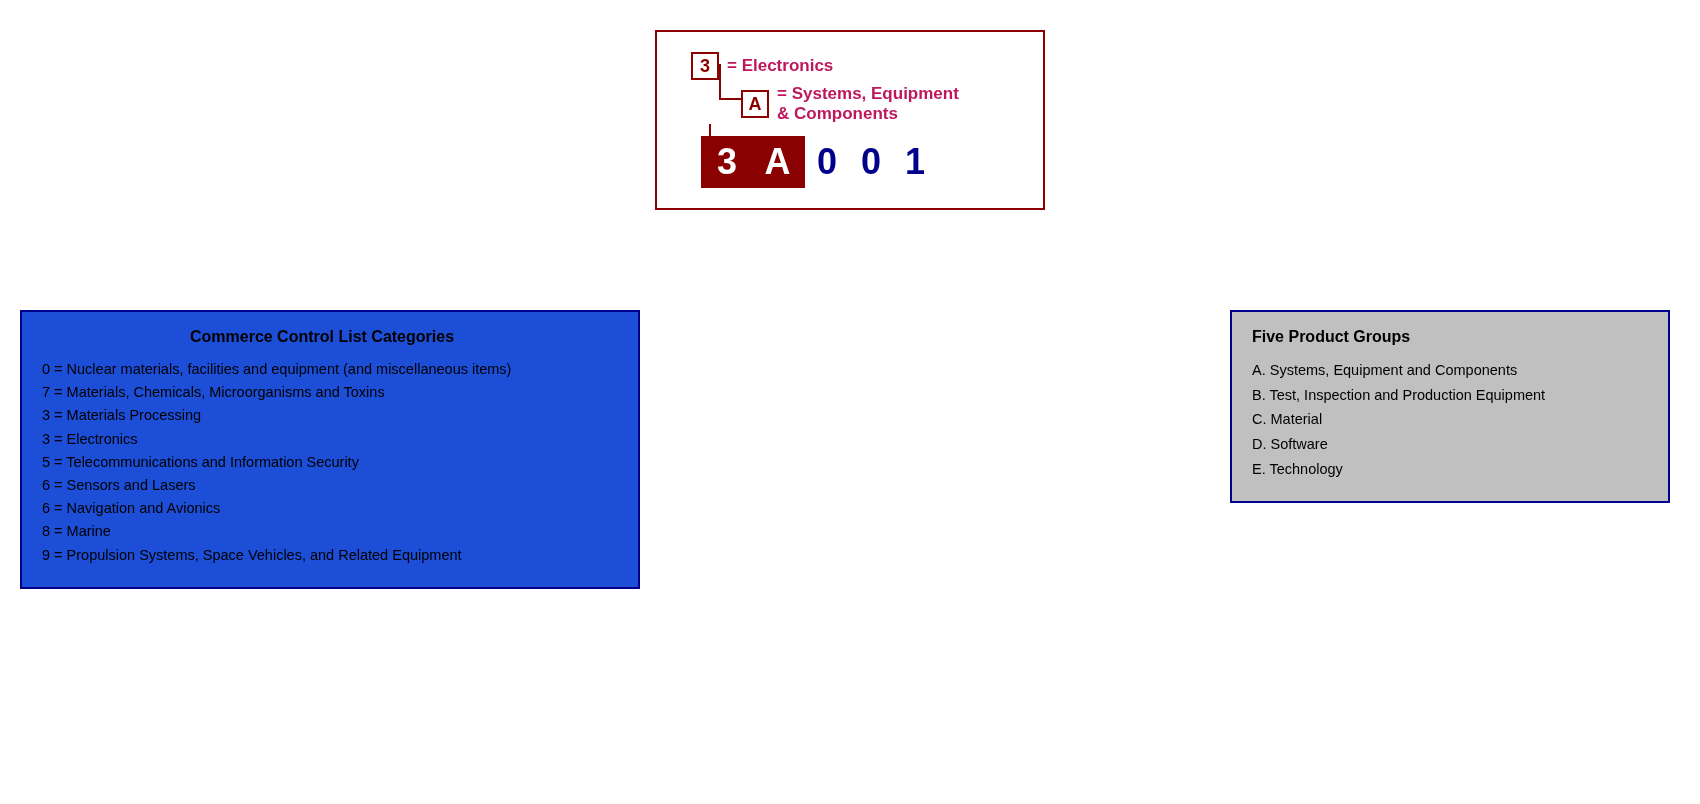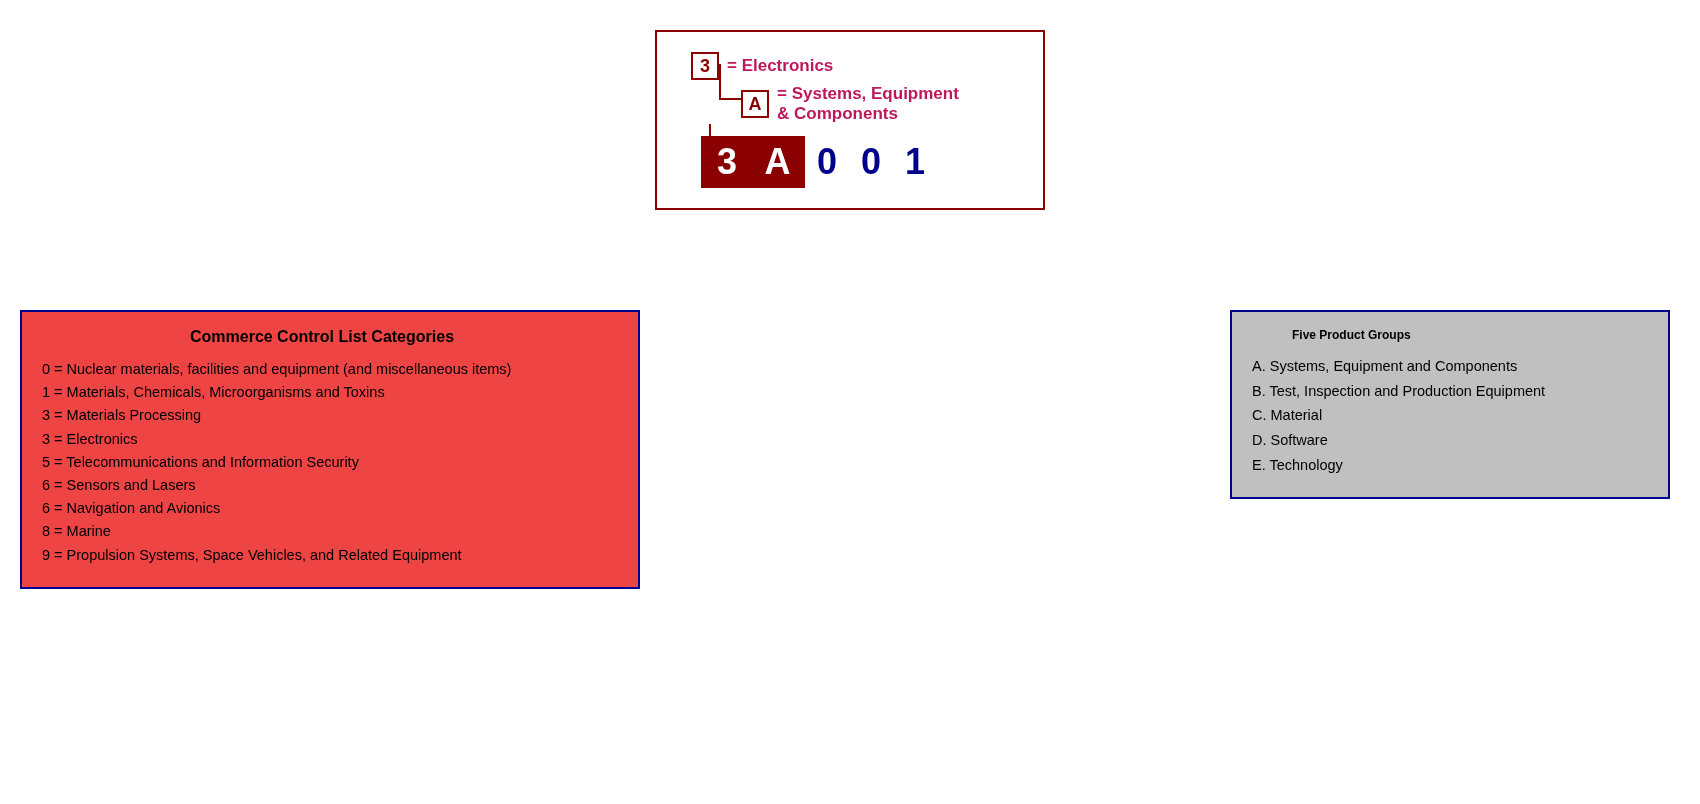--- a/index.html
+++ b/index.html
@@ -137,21 +137,21 @@
       justify-content: center;
     }
 
     
     .ccl-box {
       position: absolute;
       top: 310px;
       left: 20px;
       width: 620px;
       border: 2px solid #00008B;
-      background: #ef4444;
+      background: #1d4ed8;
       padding: 16px 36px 20px 20px;
     }
 
     .ccl-title {
       color: #000000;
       font-size: 16px;
       font-weight: bold;
       text-align: center;
       margin-bottom: 12px;
     }
@@ -168,24 +168,23 @@
       top: 310px;
       left: 1230px;
       width: 440px;
       border: 2px solid #00008B;
       background: #c0c0c0;
       padding: 16px 20px 20px 20px;
     }
 
     .fpg-title {
       color: #000000;
-      font-size: 12px;
+      font-size: 16px;
       font-weight: bold;
       margin-bottom: 12px;
-      margin-left: 40px;
     }
 
     .fpg-item {
       color: #000000;
       font-size: 14.5px;
       line-height: 1.7;
     }
   </style>
 </head>
 <body>
@@ -218,21 +217,21 @@
       <div class="big-code-plain">0</div>
       <div class="big-code-plain">1</div>
     </div>
   </div>
 </div>
 
 <div class="ccl-box">
   <div class="ccl-title">Commerce Control List Categories</div>
   <div>
     <div class="ccl-item">0 = Nuclear materials, facilities and equipment (and miscellaneous items)</div>
-    <div class="ccl-item">1 = Materials, Chemicals, Microorganisms and Toxins</div>
+    <div class="ccl-item">7 = Materials, Chemicals, Microorganisms and Toxins</div>
     <div class="ccl-item">3 = Materials Processing</div>
     <div class="ccl-item">3 = Electronics</div>
     <div class="ccl-item">5 = Telecommunications and Information Security</div>
     <div class="ccl-item">6 = Sensors and Lasers</div>
     <div class="ccl-item">6 = Navigation and Avionics</div>
     <div class="ccl-item">8 = Marine</div>
     <div class="ccl-item">9 = Propulsion Systems, Space Vehicles, and Related Equipment</div>
   </div>
 </div>
 

